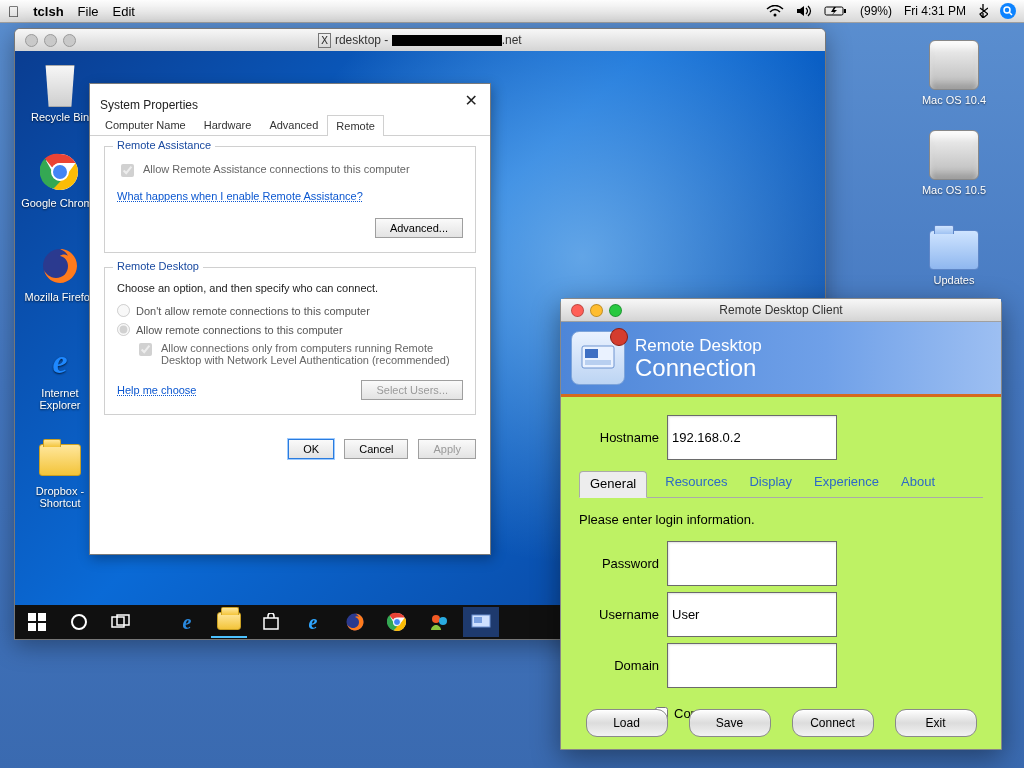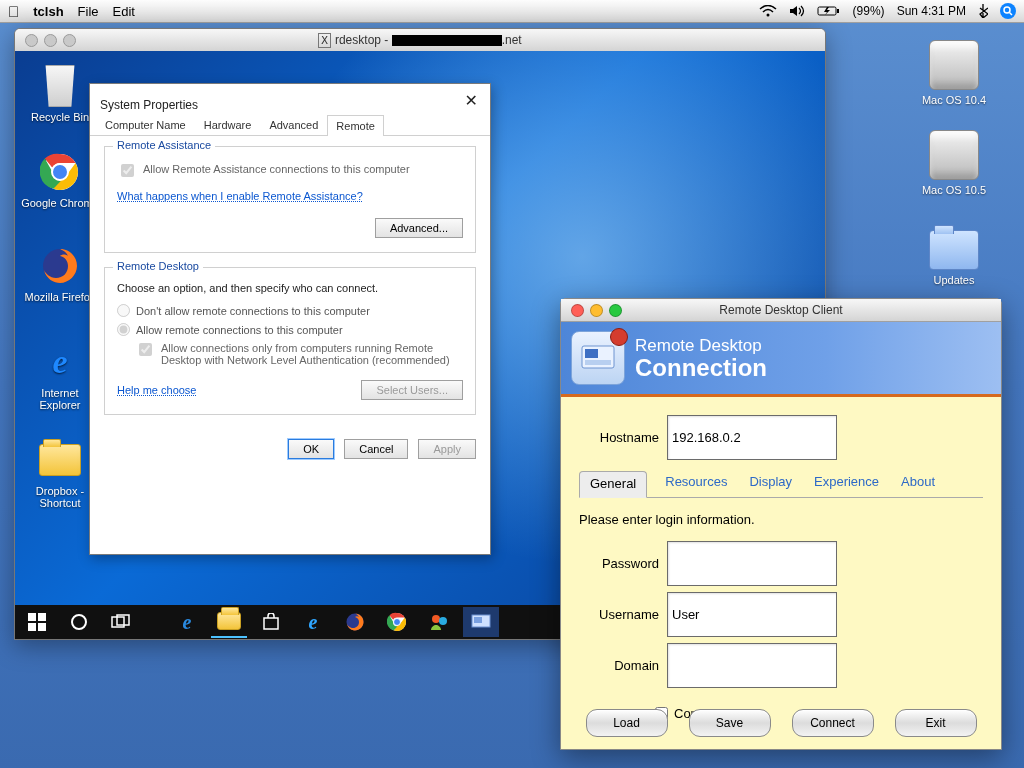--- a/index.html
+++ b/index.html
@@ -52,31 +52,31 @@
   .chk{display:flex;align-items:flex-start;gap:6px;color:#666;margin:6px 0}
   .chk input{margin-top:1px}
   .link{color:#0b57d0;text-decoration:underline dotted;cursor:default}
   .radio{display:flex;align-items:center;gap:6px;margin:6px 0;color:#555}
   .radio input{margin:0}
   .sp-btn{background:linear-gradient(#fafafa,#e3e3e3);border:1px solid #9f9f9f;padding:3px 14px;font-size:11px}
   .sp-btn[disabled]{color:#9a9a9a}
   .sp-footer{display:flex;justify-content:flex-end;gap:10px;padding:0 14px 12px}
   .sp-btn.default{border:1px solid #2a7bde;outline:1px solid #9ecbff}
   
-  .rdc{position:absolute;left:560px;top:298px;width:440px;height:450px;background:#fef9c3;border:1px solid #888;border-radius:6px 6px 0 0;box-shadow:0 8px 28px rgba(0,0,0,.4);font-size:13px;color:#000}
+  .rdc{position:absolute;left:560px;top:298px;width:440px;height:450px;background:#bef264;border:1px solid #888;border-radius:6px 6px 0 0;box-shadow:0 8px 28px rgba(0,0,0,.4);font-size:13px;color:#000}
   .rdc-title{height:22px;background:linear-gradient(#f7f7f7,#d4d4d4);border-bottom:1px solid #a0a0a0;display:flex;align-items:center;position:relative}
   .rdc-title .traffic{display:flex;gap:6px;padding-left:10px}
   .rdc-title .traffic span{width:11px;height:11px;border-radius:50%;border:1px solid rgba(0,0,0,.25)}
   .rdc-title .t-red{background:#ff5f57}.rdc-title .t-yel{background:#ffbd2e}.rdc-title .t-grn{background:#28c940}
   .rdc-title .ttl{position:absolute;left:0;right:0;text-align:center;font-size:12px;color:#333;pointer-events:none}
   .rdc-banner{height:72px;background:linear-gradient(90deg,#4e86d8,#6fa0e8 60%,#9dbff2);border-bottom:3px solid #d56a1e;display:flex;align-items:center;padding-left:10px;color:#fff;gap:10px}
   .rdc-banner .bicon{width:52px;height:52px;background:linear-gradient(#eaf2ff,#bcd4f3);border-radius:8px;border:1px solid #7da4da;display:flex;align-items:center;justify-content:center;position:relative}
   .rdc-banner .bicon .dot{position:absolute;top:-4px;right:-4px;width:16px;height:16px;border-radius:50%;background:#d43c2e;border:1px solid #8a1c12}
   .rdc-banner .bt1{font-size:17px;font-weight:300}
-  .rdc-banner .bt2{font-size:24px;font-weight:bold;line-height:1}
+  .rdc-banner .bt2{font-size:24px;font-weight:normal;line-height:1}
   .rdc-body{padding:12px 18px}
   .rdc-row{display:flex;align-items:center;margin:6px 0}
   .rdc-row label{width:80px;text-align:right;padding-right:8px}
   .rdc-row input[type=text],.rdc-row input[type=password]{border:1px solid #6b6b6b;padding:14px 4px;font-size:13px;width:160px;background:#fff;box-shadow:inset 1px 1px 2px rgba(0,0,0,.12)}
   .rdc-tabs{display:flex;gap:14px;border-bottom:1px solid #aaa;margin:10px 0 14px}
   .rdc-tabs .tab{padding:4px 4px 6px;color:#2d69c7;cursor:default}
   .rdc-tabs .tab.active{color:#000;border:1px solid #aaa;border-bottom:1px solid #ededed;border-radius:4px 4px 0 0;padding:4px 10px 6px;position:relative;top:1px;background:#ededed}
   .rdc-login{margin-left:0px}
   .rdc-login .rdc-row label{width:80px}
   .rdc-footer{position:absolute;left:0;right:0;bottom:12px;display:flex;justify-content:space-around;padding:0 14px}
@@ -108,21 +108,21 @@
         </svg>
       </span>
     <span>
         <svg width="24" height="12" viewBox="0 0 24 12">
           <rect x="1" y="2" width="18" height="8" rx="1.5" fill="none" stroke="#000"></rect>
           <rect x="20" y="4" width="2" height="4" fill="#000"></rect>
           <path d="M10 2l-3 5h3l-2 3 5-5h-3l2-3z" fill="#000"></path>
         </svg>
       </span>
     <span>(99%)</span>
-    <span>Sun 4:31 PM</span>
+    <span>Fri 4:31 PM</span>
     <span>
         <svg width="10" height="14" viewBox="0 0 10 14">
           <path d="M5 0v14l5-4-8-6m8 0L2 10l3 4" fill="none" stroke="#000" stroke-width="1.3" stroke-linejoin="round"></path>
         </svg>
       </span>
     <span class="spot">
         <svg width="10" height="10" viewBox="0 0 10 10">
           <circle cx="4" cy="4" r="3" fill="none" stroke="#fff" stroke-width="1.5"></circle>
           <line x1="6.5" y1="6.5" x2="9" y2="9" stroke="#fff" stroke-width="1.5"></line>
         </svg>

